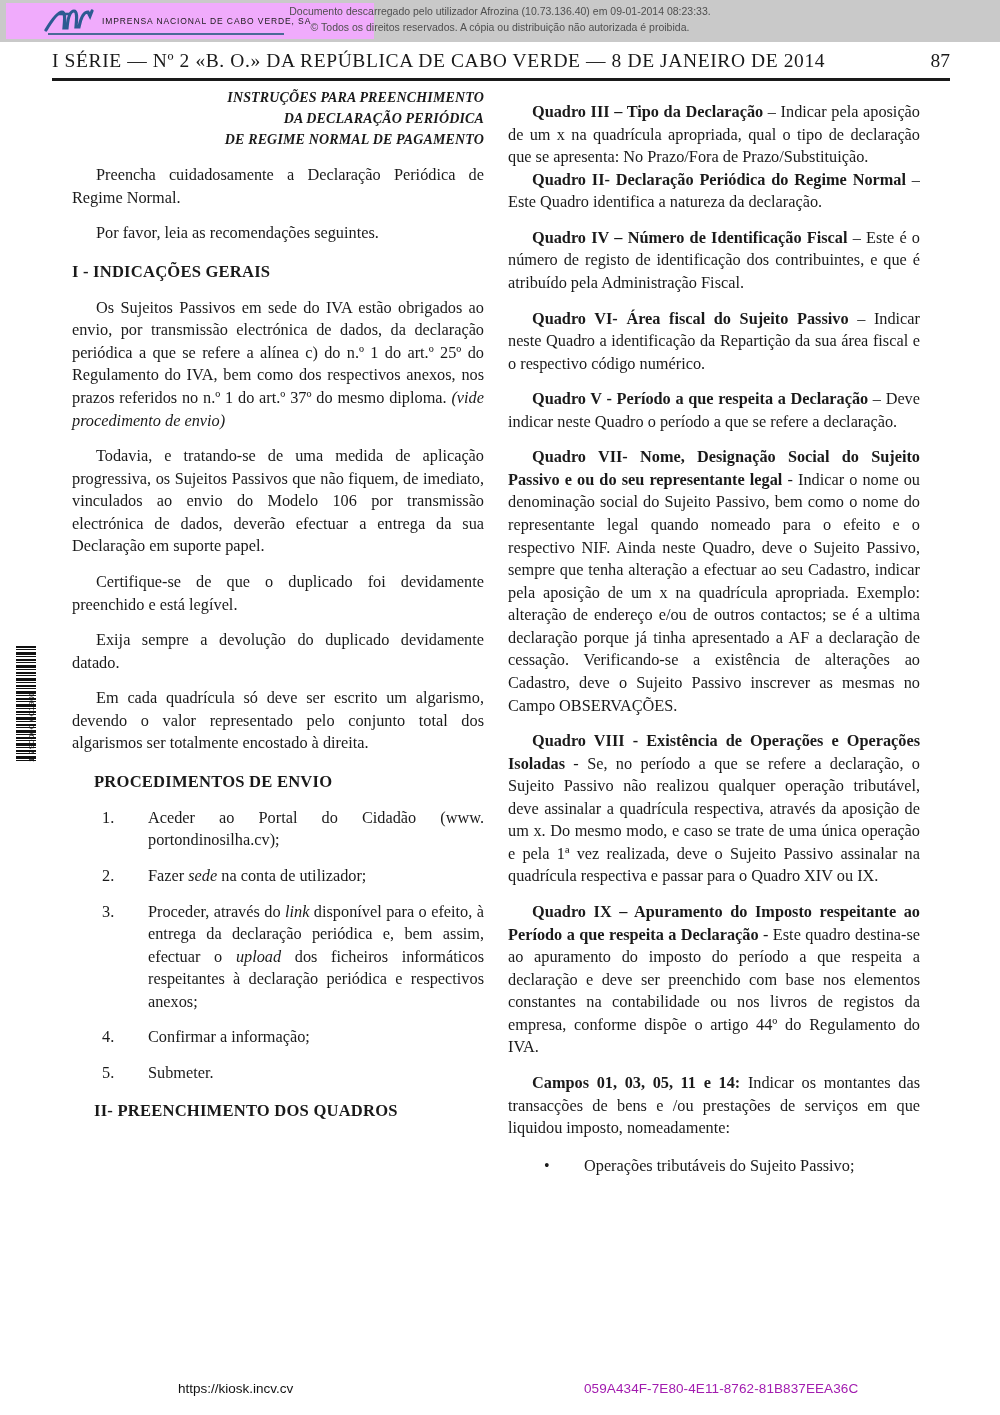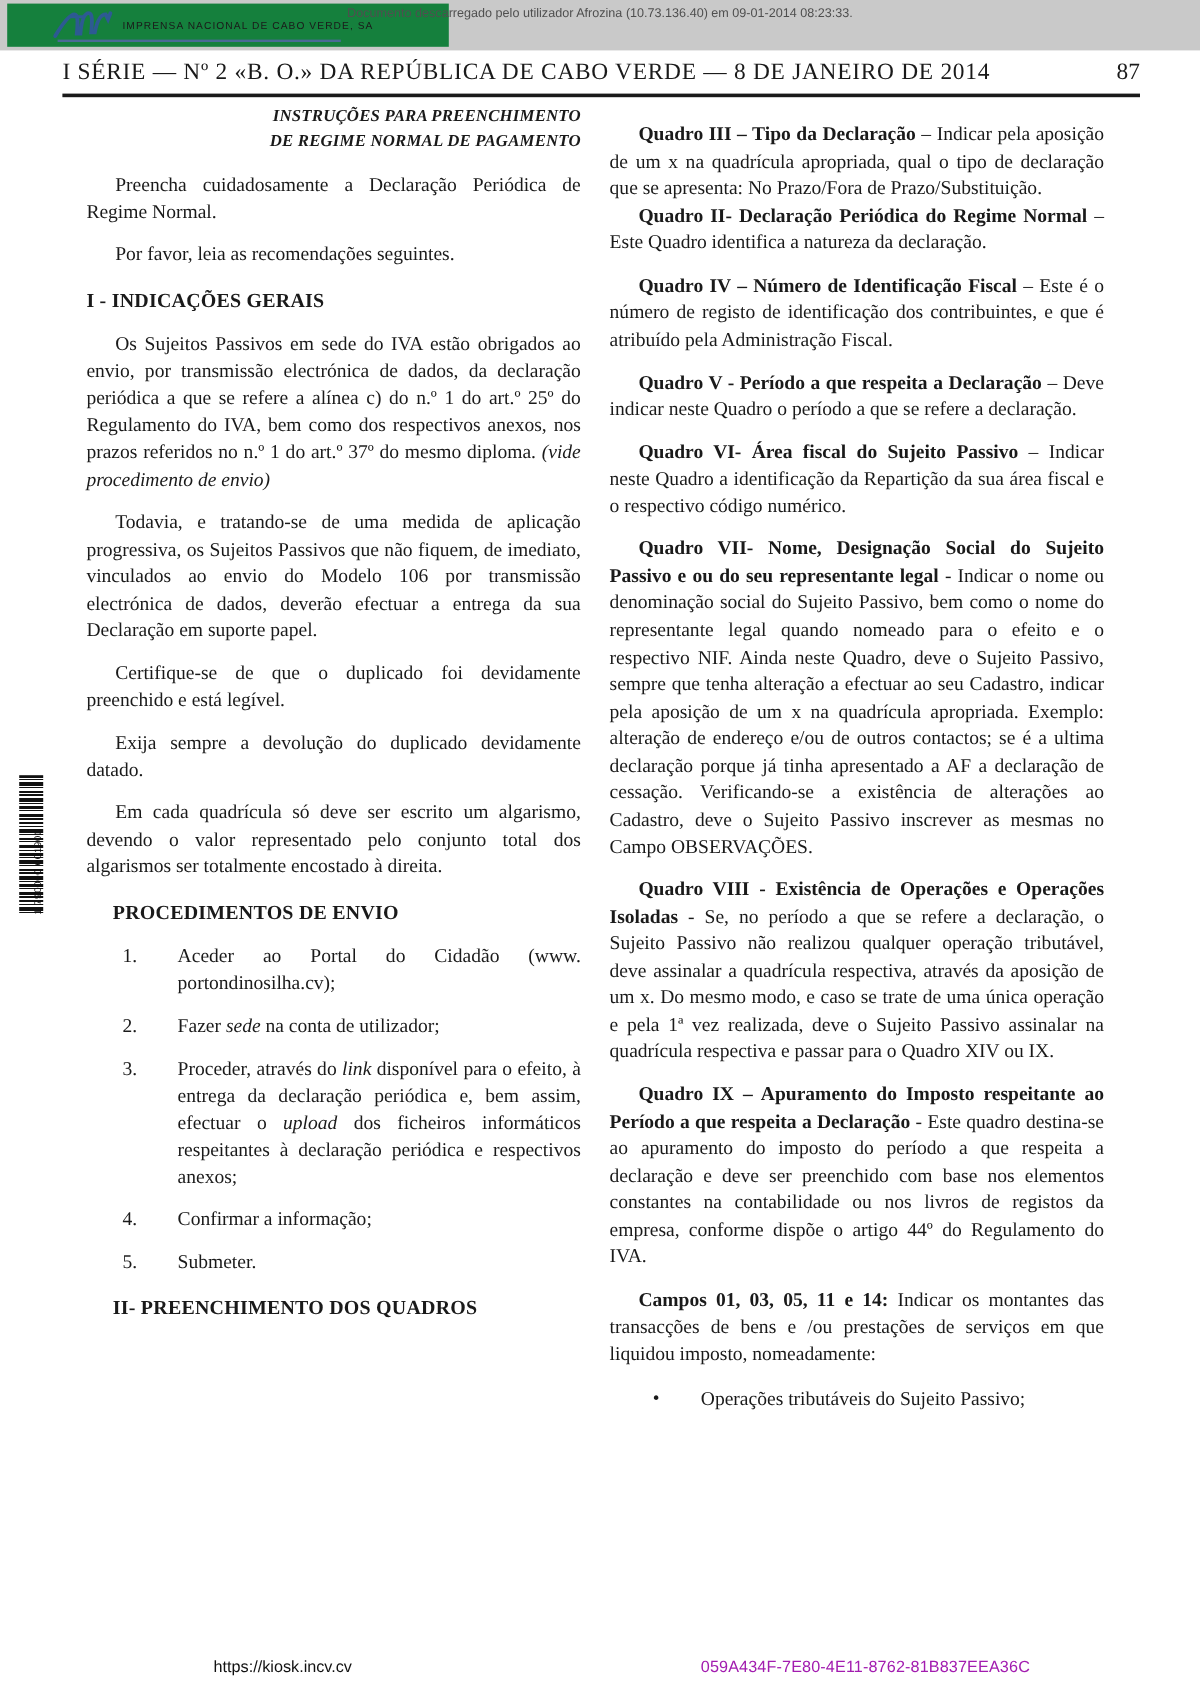--- a/index.html
+++ b/index.html
@@ -22,21 +22,21 @@
     left: 0; top: 0;
     width: 1000px;
     height: 42px;
     background: #c9c9c9;
   }
   #logo-box {
     position: absolute;
     left: 6px; top: 3px;
     width: 368px;
     height: 36px;
-    background: #15803d;
+    background: #f0abfc;
     display: flex;
     align-items: center;
   }
   #logo-mark {
     margin-left: 36px;
     width: 52px;
     height: 26px;
   }
   #logo-text {
     margin-left: 8px;
@@ -239,38 +239,40 @@
 <div id="watermark-band">
   <div id="logo-box">
     <svg id="logo-mark" viewBox="0 0 52 26">
       <path d="M4 22 C10 12, 16 4, 20 4 C23 4, 23 10, 22 20 L25 20 C26 9, 28 3, 32 3 C35 3, 35 9, 34 19 L37 19 C39 9, 42 4, 46 4 L48 8 L50 3" fill="none" stroke="#2d5a92" stroke-width="3.2" stroke-linecap="round"></path>
       <path d="M16 6 L29 6" fill="none" stroke="#2d5a92" stroke-width="2.6"></path>
     </svg>
     <span id="logo-text">IMPRENSA NACIONAL DE CABO VERDE, SA</span>
     <div id="logo-rule"></div>
   </div>
   <div class="wm-line" id="wm-line1">Documento descarregado pelo utilizador Afrozina (10.73.136.40) em 09-01-2014 08:23:33.</div>
+  <div class="wm-line" id="wm-line2">© Todos os direitos reservados. A cópia ou distribuição não autorizada é proibida.</div>
 </div>
 
 <div id="running-head">
   <div id="running-head-title">I  SÉRIE —  Nº 2 «B. O.» DA REPÚBLICA  DE  CABO  VERDE —  8  DE  JANEIRO  DE  2014</div>
   <div id="page-number">87</div>
 </div>
 <div id="head-rule"></div>
 
 <div id="side-barcode">
   <div class="bars"></div>
   <div class="bc-num">1 790000 001900</div>
 </div>
 
 <div id="columns">
 
   <div class="column" id="col-left">
 
     <div class="center-title">INSTRUÇÕES PARA PREENCHIMENTO</div>
+    <div class="center-title">DA DECLARAÇÃO PERIÓDICA</div>
     <div class="center-title">DE REGIME NORMAL DE PAGAMENTO</div>
 
     <p class="para">Preencha cuidadosamente a Declaração Periódica de Regime Normal.</p>
     <p class="para">Por favor, leia as recomendações seguintes.</p>
 
     <h3 class="section">I - INDICAÇÕES GERAIS</h3>
 
     <p class="para"><span>Os Sujeitos Passivos em sede do IVA estão obrigados ao envio, por transmissão electrónica de dados, da declaração periódica a que se refere a alínea c) do n.º 1 do art.º 25º do Regulamento do IVA, bem como dos respectivos anexos, nos prazos referidos no n.º 1 do art.º 37º do mesmo diploma.</span> <i class="ital">(vide procedimento de envio)</i></p>
 
     <p class="para">Todavia, e tratando-se de uma medida de aplicação progressiva, os Sujeitos Passivos que não fiquem, de imediato, vinculados ao envio do Modelo 106 por transmissão electrónica de dados, deverão efectuar a entrega da sua Declaração em suporte papel.</p>
@@ -293,23 +295,23 @@
   </div>
 
   <div class="column" id="col-right">
 
     <p class="para"><b class="run-in">Quadro III – Tipo da Declaração</b><span> – Indicar pela aposição de um x na quadrícula apropriada, qual o tipo de declaração que se apresenta: No Prazo/Fora de Prazo/Substituição.</span></p>
 
     <p class="para noindent" style="padding-top:0"><b class="run-in" style="margin-left:24px">Quadro II- Declaração Periódica do Regime Normal</b><span> – Este Quadro identifica a natureza da declaração.</span></p>
 
     <p class="para"><b class="run-in">Quadro IV – Número de Identificação Fiscal</b><span> – Este é o número de registo de identificação dos contribuintes, e que é atribuído pela Administração Fiscal.</span></p>
 
+    <p class="para"><b class="run-in">Quadro VI- Área fiscal do Sujeito Passivo</b><span> – Indicar neste Quadro a identificação da Repartição da sua área fiscal e o respectivo código numérico.</span></p>
+
     <p class="para"><b class="run-in">Quadro V - Período a que respeita a Declaração</b><span> – Deve indicar neste Quadro o período a que se refere a declaração.</span></p>
-
-    <p class="para"><b class="run-in">Quadro VI- Área fiscal do Sujeito Passivo</b><span> – Indicar neste Quadro a identificação da Repartição da sua área fiscal e o respectivo código numérico.</span></p>
 
     <p class="para"><b class="run-in">Quadro VII- Nome, Designação Social do Sujeito Passivo e ou do seu representante legal</b><span> - Indicar o nome ou denominação social do Sujeito Passivo, bem como o nome do representante legal quando nomeado para o efeito e o respectivo NIF. Ainda neste Quadro, deve o Sujeito Passivo, sempre que tenha alteração a efectuar ao seu Cadastro, indicar pela aposição de um x na quadrícula apropriada. Exemplo: alteração de endereço e/ou de outros contactos; se é a ultima declaração porque já tinha apresentado a AF a declaração de cessação. Verificando-se a existência de alterações ao Cadastro, deve o Sujeito Passivo inscrever as mesmas no Campo OBSERVAÇÕES.</span></p>
 
     <p class="para"><b class="run-in">Quadro VIII - Existência de Operações e Operações Isoladas</b><span> - Se, no período a que se refere a declaração, o Sujeito Passivo não realizou qualquer operação tributável, deve assinalar a quadrícula respectiva, através da aposição de um x. Do mesmo modo, e caso se trate de uma única operação e pela 1ª vez realizada, deve o Sujeito Passivo assinalar na quadrícula respectiva e passar para o Quadro XIV ou IX.</span></p>
 
     <p class="para"><b class="run-in">Quadro IX – Apuramento do Imposto respeitante ao Período a que respeita a Declaração</b><span> - Este quadro destina-se ao apuramento do imposto do período a que respeita a declaração e deve ser preenchido com base nos elementos constantes na contabilidade ou nos livros de registos da empresa, conforme dispõe o artigo 44º do Regulamento do IVA.</span></p>
 
     <p class="para"><b class="run-in">Campos 01, 03, 05, 11 e 14:</b><span> Indicar os montantes das transacções de bens e /ou prestações de serviços em que liquidou imposto, nomeadamente:</span></p>
 
     <ul class="bul">

